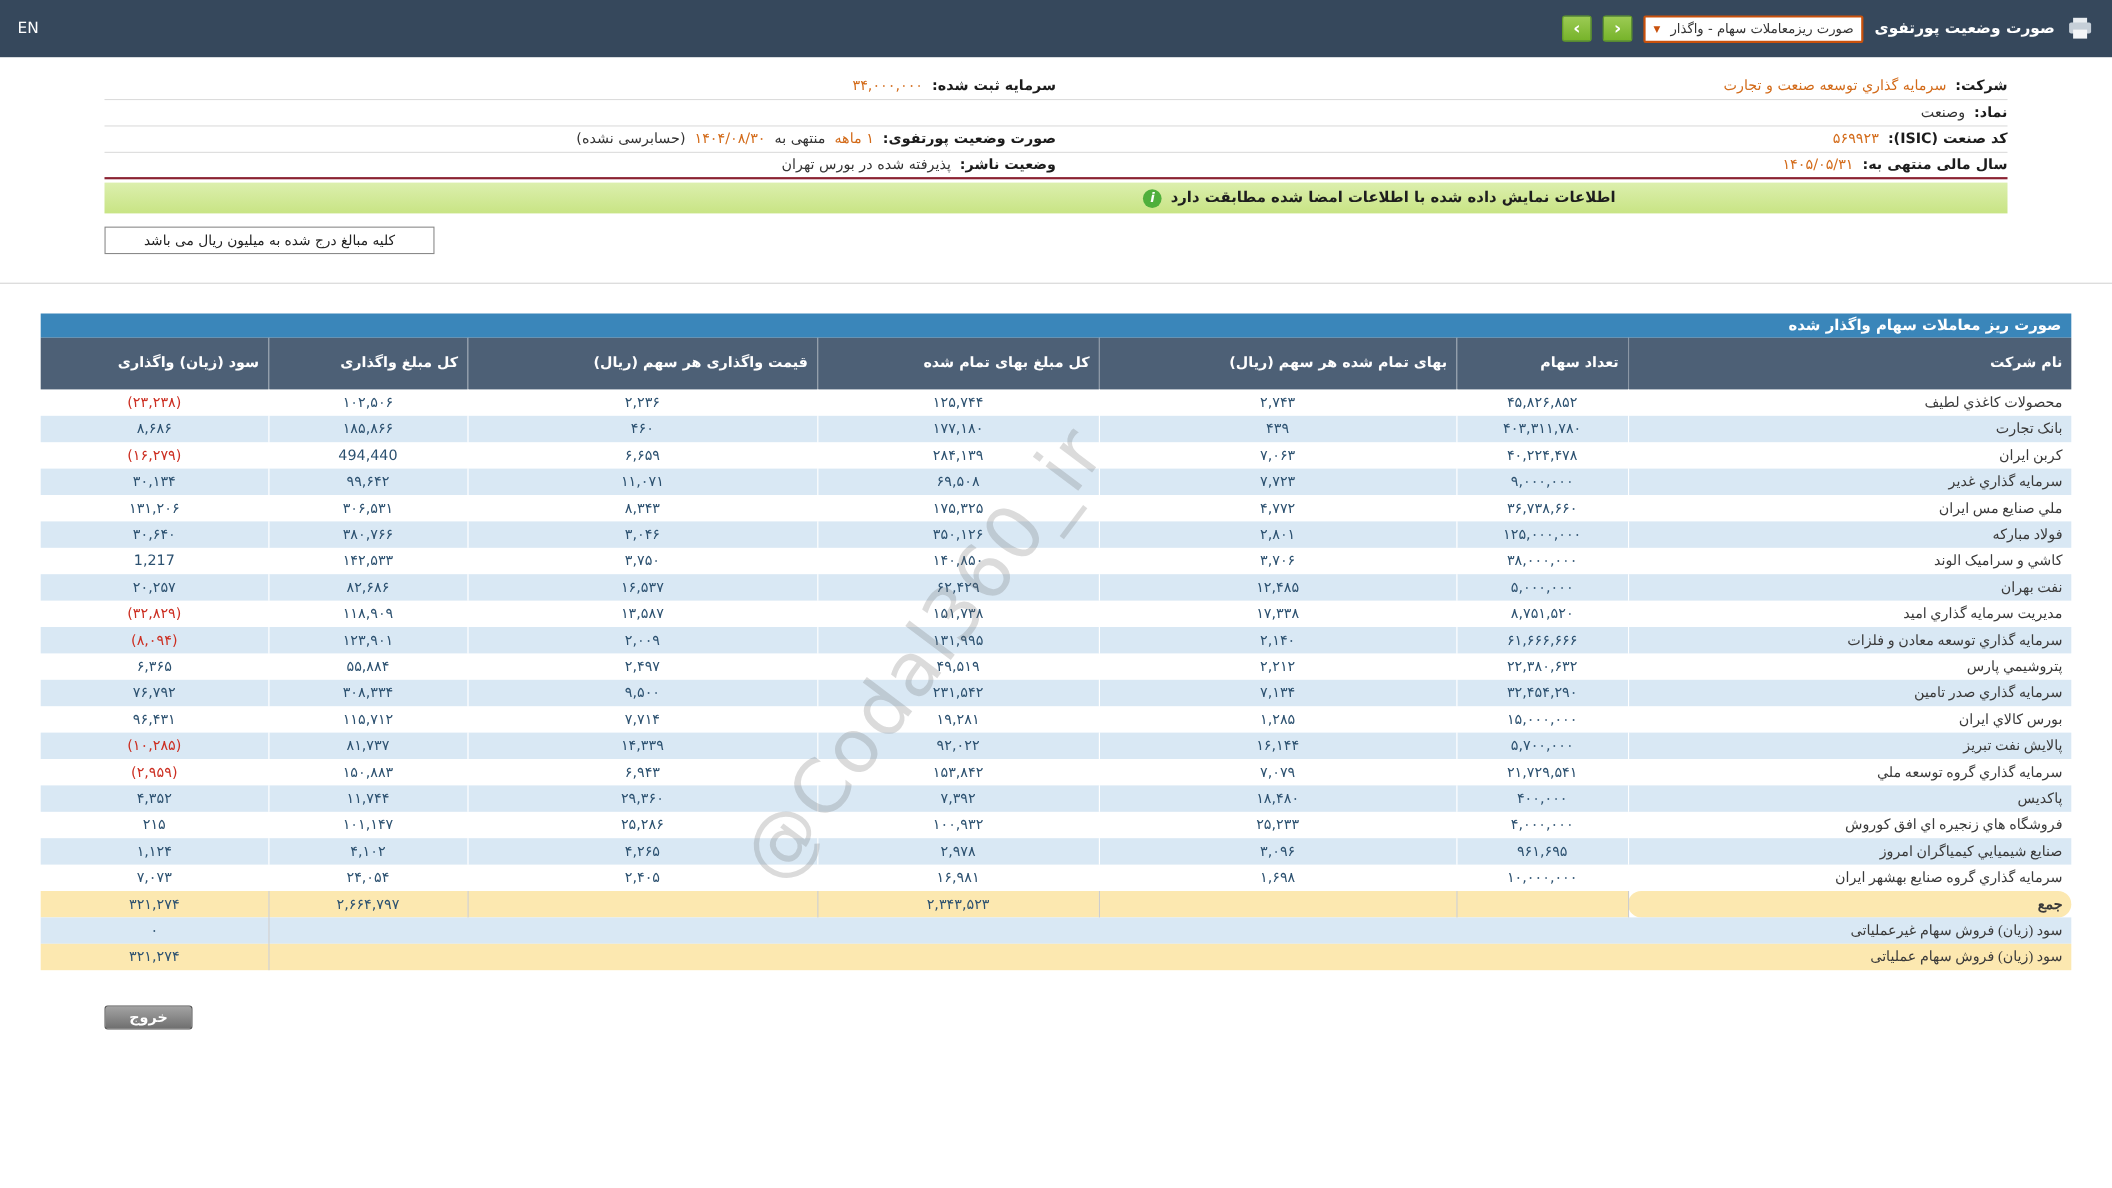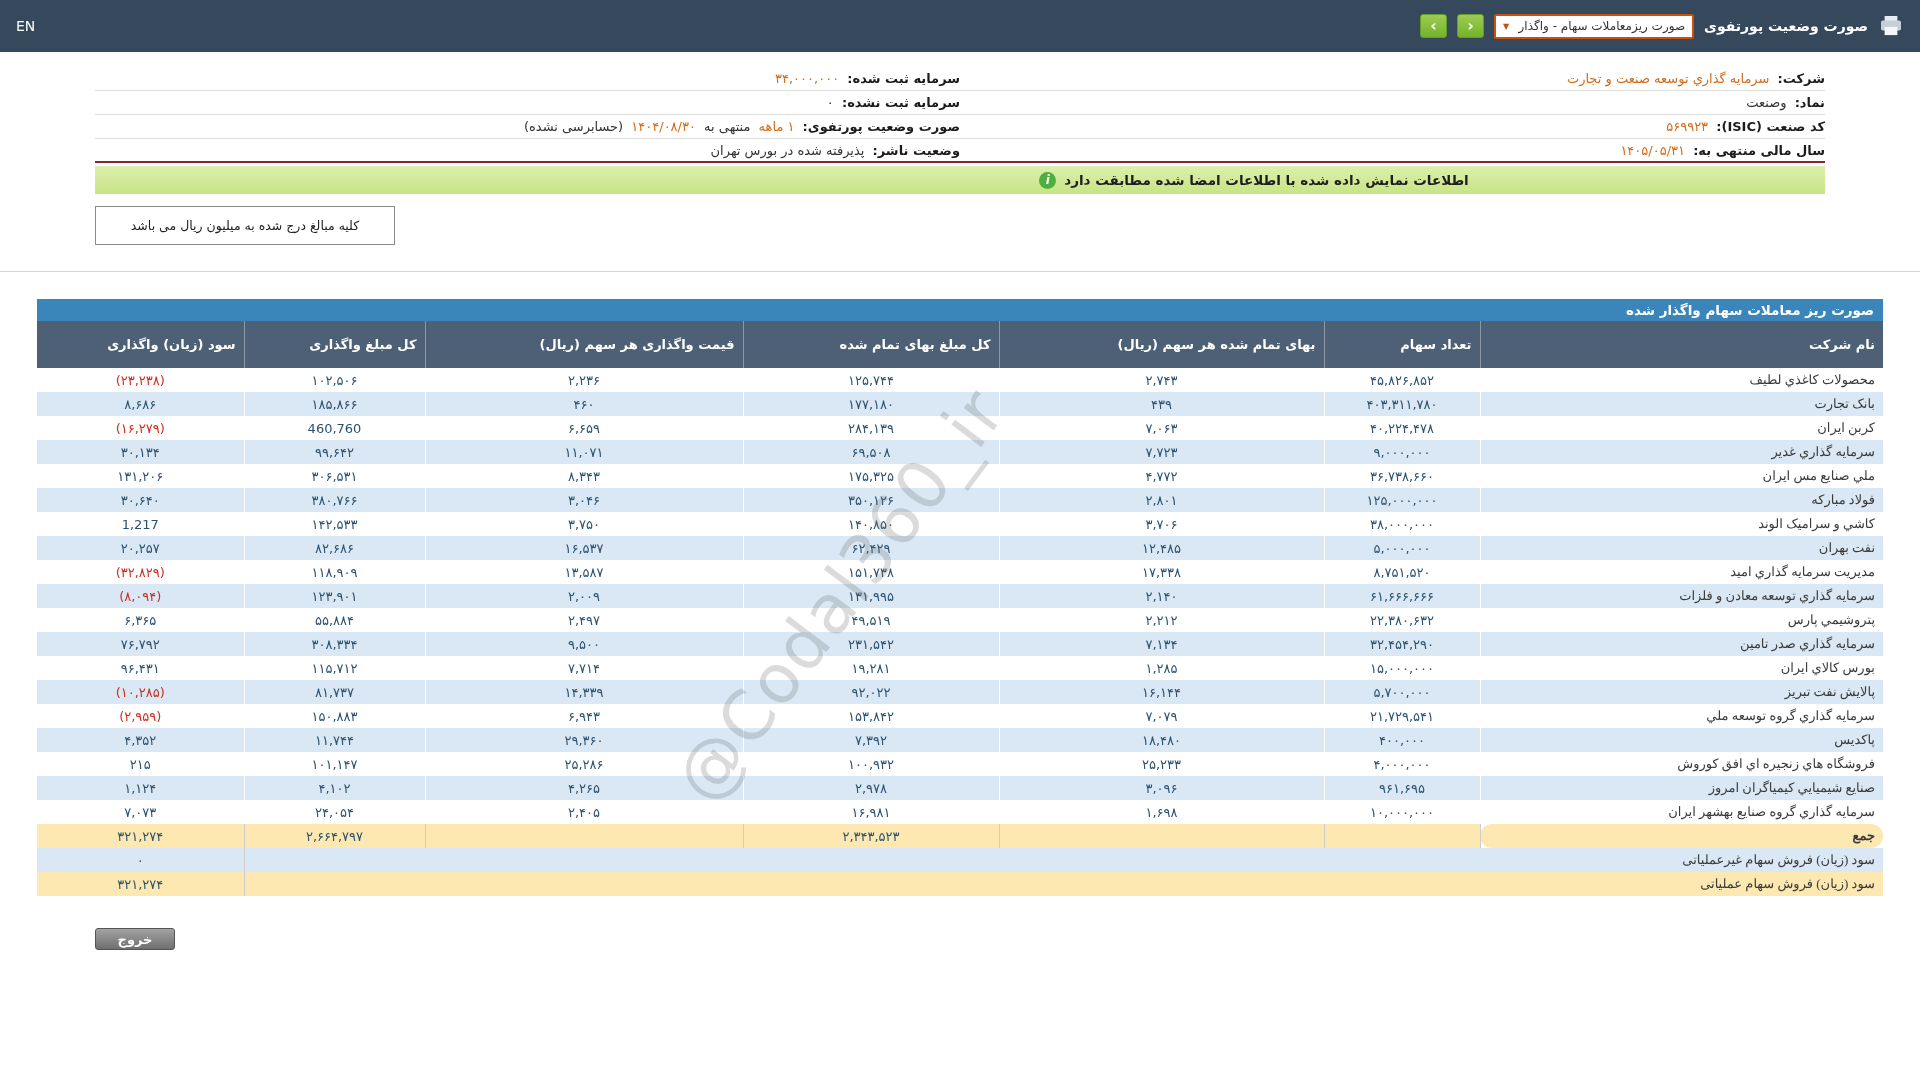--- a/index.html
+++ b/index.html
@@ -63,21 +63,21 @@
   .banner-inner { position:relative; right:-294px; display:flex; align-items:center; gap:8px; }
   .banner-text { font-size:13.5px; font-weight:bold; color:#1e1e1e; white-space:nowrap; }
   .info-badge {
     width:17px; height:17px; border-radius:50%;
     background:#4faf3c; color:#fff; font-size:12px; font-weight:bold; font-style:italic;
     display:flex; align-items:center; justify-content:center; flex:0 0 auto;
   }
 
   
   .note-box {
-    width:300px; height:39px;
+    width:300px; height:25px;
     margin:12px auto 0 95px;
     border:1px solid #8a8a8a; background:#fff;
     display:flex; align-items:center; justify-content:center;
     font-size:12.5px; color:#222; white-space:nowrap;
   }
 
   .divider { margin-top:26px; border-top:1px solid #d5d5d5; }
 
   
   .table-section { margin:27px 37px 0; }
@@ -153,24 +153,20 @@
     </div>
     <div class="info-cell">
       <span class="lbl">سرمایه ثبت شده:</span>
       <span class="val orange">۳۴,۰۰۰,۰۰۰</span>
     </div>
   </div>
   <div class="info-row">
     <div class="info-cell">
       <span class="lbl">نماد:</span>
       <span class="val">وصنعت</span>
-    </div>
-    <div class="info-cell">
-      <span class="lbl">سرمایه ثبت نشده:</span>
-      <span class="val">۰</span>
     </div>
   </div>
   <div class="info-row">
     <div class="info-cell">
       <span class="lbl">کد صنعت (ISIC):</span>
       <span class="val orange">۵۶۹۹۲۳</span>
     </div>
     <div class="info-cell">
       <span class="lbl">صورت وضعیت پورتفوی:</span>
       <span class="val orange">۱ ماهه</span>
@@ -243,21 +239,21 @@
     <td class="num">۴۶۰</td>
     <td class="num">۱۸۵,۸۶۶</td>
     <td class="num">۸,۶۸۶</td>
   </tr>
         <tr>
     <td class="name">کربن ایران</td>
     <td class="num">۴۰,۲۲۴,۴۷۸</td>
     <td class="num">۷,۰۶۳</td>
     <td class="num">۲۸۴,۱۳۹</td>
     <td class="num">۶,۶۵۹</td>
-    <td class="num">460,760</td>
+    <td class="num">494,440</td>
     <td class="num neg">(۱۶,۲۷۹)</td>
   </tr>
         <tr>
     <td class="name">سرمایه گذاري غدیر</td>
     <td class="num">۹,۰۰۰,۰۰۰</td>
     <td class="num">۷,۷۲۳</td>
     <td class="num">۶۹,۵۰۸</td>
     <td class="num">۱۱,۰۷۱</td>
     <td class="num">۹۹,۶۴۲</td>
     <td class="num">۳۰,۱۳۴</td>

